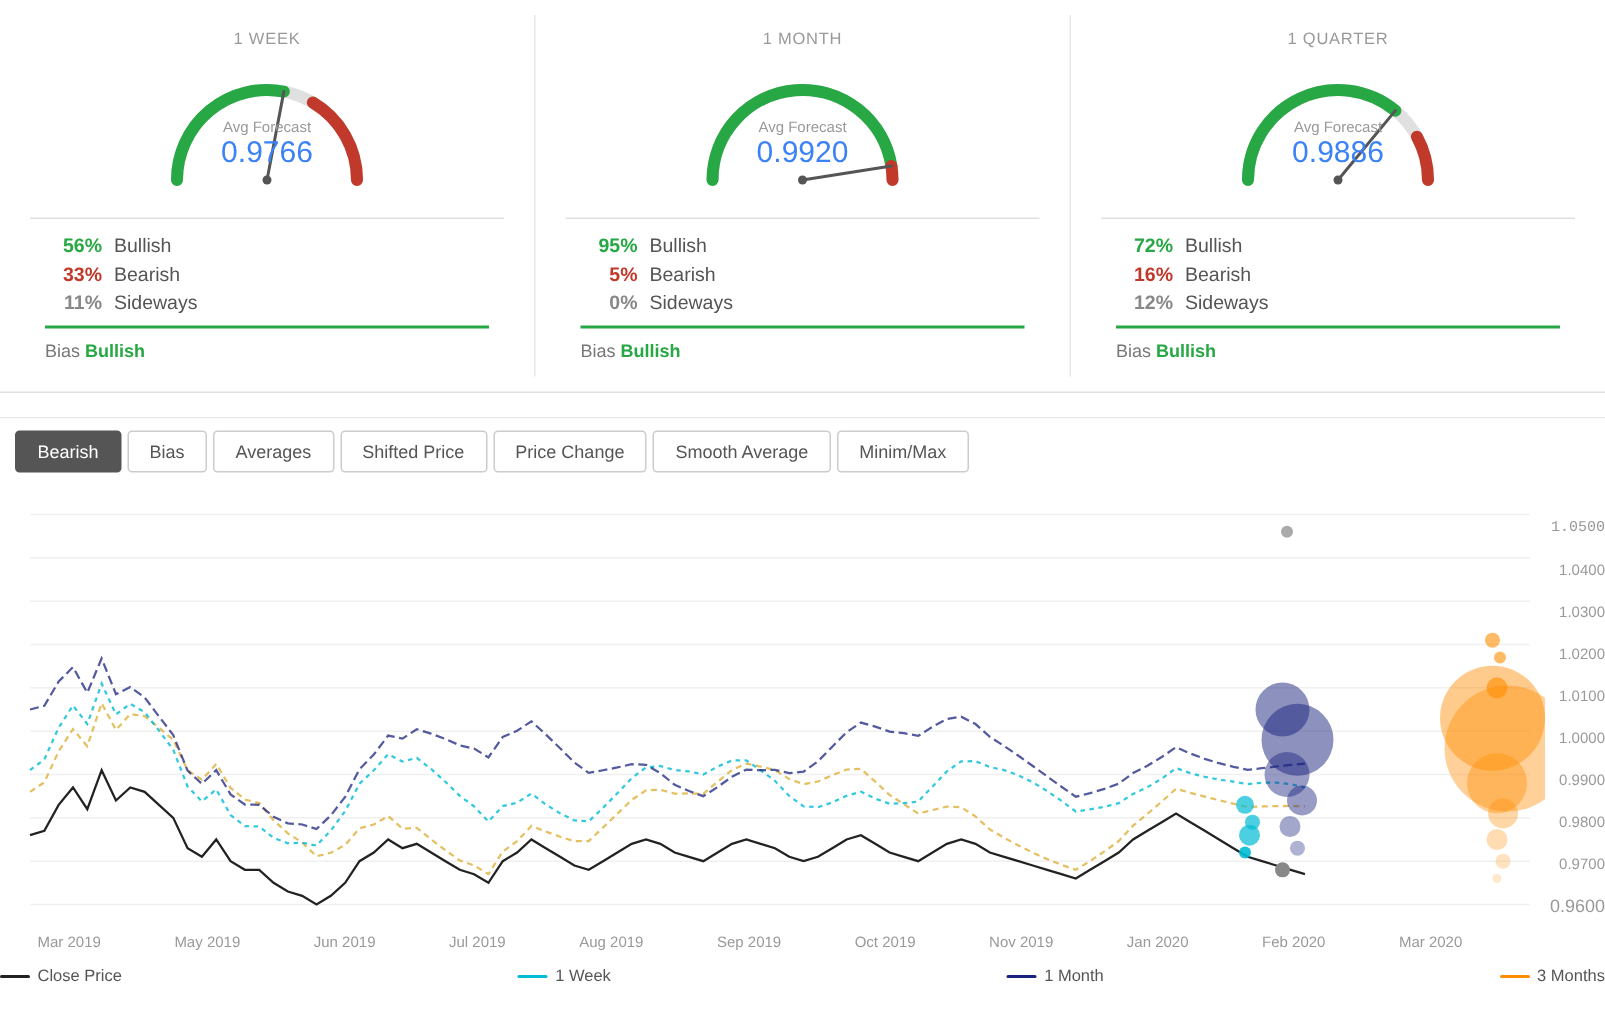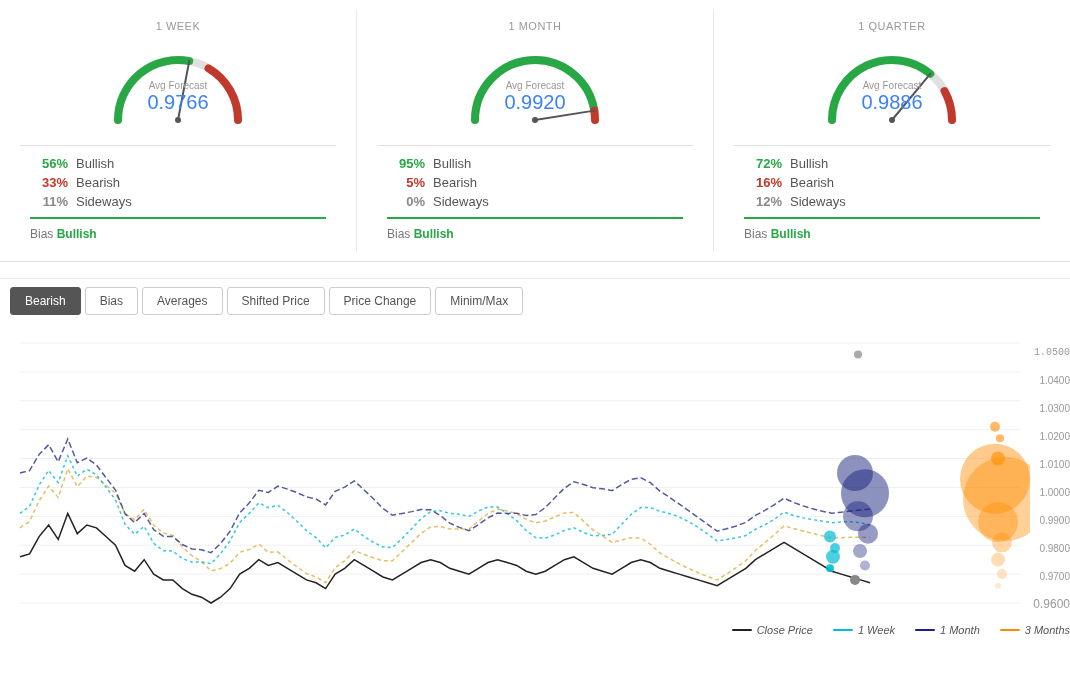--- a/index.html
+++ b/index.html
@@ -120,26 +120,25 @@
       justify-content: space-between;
       padding: 5px 15px 5px 15px;
       font-size: 10px;
       color: #999;
       width: 980px;
       margin-left: 10px;
     }
 
     .legend-bar {
       display: flex;
-      justify-content: flex-end;
+      justify-content: space-between;
       gap: 20px;
       padding: 6px 0;
       font-size: 11px;
       color: #555;
-      font-style: italic;
     }
     .legend-item {
       display: flex;
       align-items: center;
       gap: 5px;
     }
   </style>
 </head>
 <body>
 
@@ -263,20 +262,21 @@
 <div class="updated-bar">
   <span></span>
 </div>
 
 <div class="tabs-bar">
 <button class="tab-btn active">Bearish</button>
     <button class="tab-btn">Bias</button>
     <button class="tab-btn">Averages</button>
     <button class="tab-btn">Shifted Price</button>
     <button class="tab-btn">Price Change</button>
+    <button class="tab-btn">Smooth Average</button>
     <button class="tab-btn">Minim/Max</button>
   </div>
 
 <div class="chart-area">
   <div style="display:flex; width:1070px;">
     <div style="position:relative; flex:1;">
       <svg id="main-chart" width="1020" height="280" style="display:block; margin-left:10px;">
   <line x1="10" y1="10" x2="1010" y2="10" stroke="#f0f0f0" stroke-width="1"></line>
           <line x1="10" y1="38.8888888888889" x2="1010" y2="38.8888888888889" stroke="#f0f0f0" stroke-width="1"></line>
           <line x1="10" y1="67.77777777777777" x2="1010" y2="67.77777777777777" stroke="#f0f0f0" stroke-width="1"></line>
@@ -323,20 +323,33 @@
           <div style="height: 28px; display: flex; align-items: center; justify-content: flex-end; font-size: 10px; color: rgb(153, 153, 153);">1.0200</div>
           <div style="height: 28px; display: flex; align-items: center; justify-content: flex-end; font-size: 10px; color: rgb(153, 153, 153);">1.0100</div>
           <div style="height: 28px; display: flex; align-items: center; justify-content: flex-end; font-size: 10px; color: rgb(153, 153, 153);">1.0000</div>
           <div style="height: 28px; display: flex; align-items: center; justify-content: flex-end; font-size: 10px; color: rgb(153, 153, 153);">0.9900</div>
           <div style="height: 28px; display: flex; align-items: center; justify-content: flex-end; font-size: 10px; color: rgb(153, 153, 153);">0.9800</div>
           <div style="height: 28px; display: flex; align-items: center; justify-content: flex-end; font-size: 10px; color: rgb(153, 153, 153);">0.9700</div>
           <div style="height: 28px; display: flex; align-items: center; justify-content: flex-end; font-size: 12px; color: rgb(153, 153, 153);">0.9600</div>
         </div>
     </div>
   </div>
+  <div class="x-axis-bar" id="x-axis-bar">
+      <span>Mar 2019</span>
+      <span>May 2019</span>
+      <span>Jun 2019</span>
+      <span>Jul 2019</span>
+      <span>Aug 2019</span>
+      <span>Sep 2019</span>
+      <span>Oct 2019</span>
+      <span>Nov 2019</span>
+      <span>Jan 2020</span>
+      <span>Feb 2020</span>
+      <span>Mar 2020</span>
+    </div>
   <div class="legend-bar" id="legend-bar">
       <div class="legend-item">
         <span style="display:inline-block;width:20px;height:2px;background:#222;border-radius:1px;"></span>
     <span style="font-size:11px;color:#555;">Close Price</span>
       </div>
       <div class="legend-item">
         <span style="display:inline-block;width:20px;height:2px;background:#00bcd4;border-radius:1px;"></span>
     <span style="font-size:11px;color:#555;">1 Week</span>
       </div>
       <div class="legend-item">

